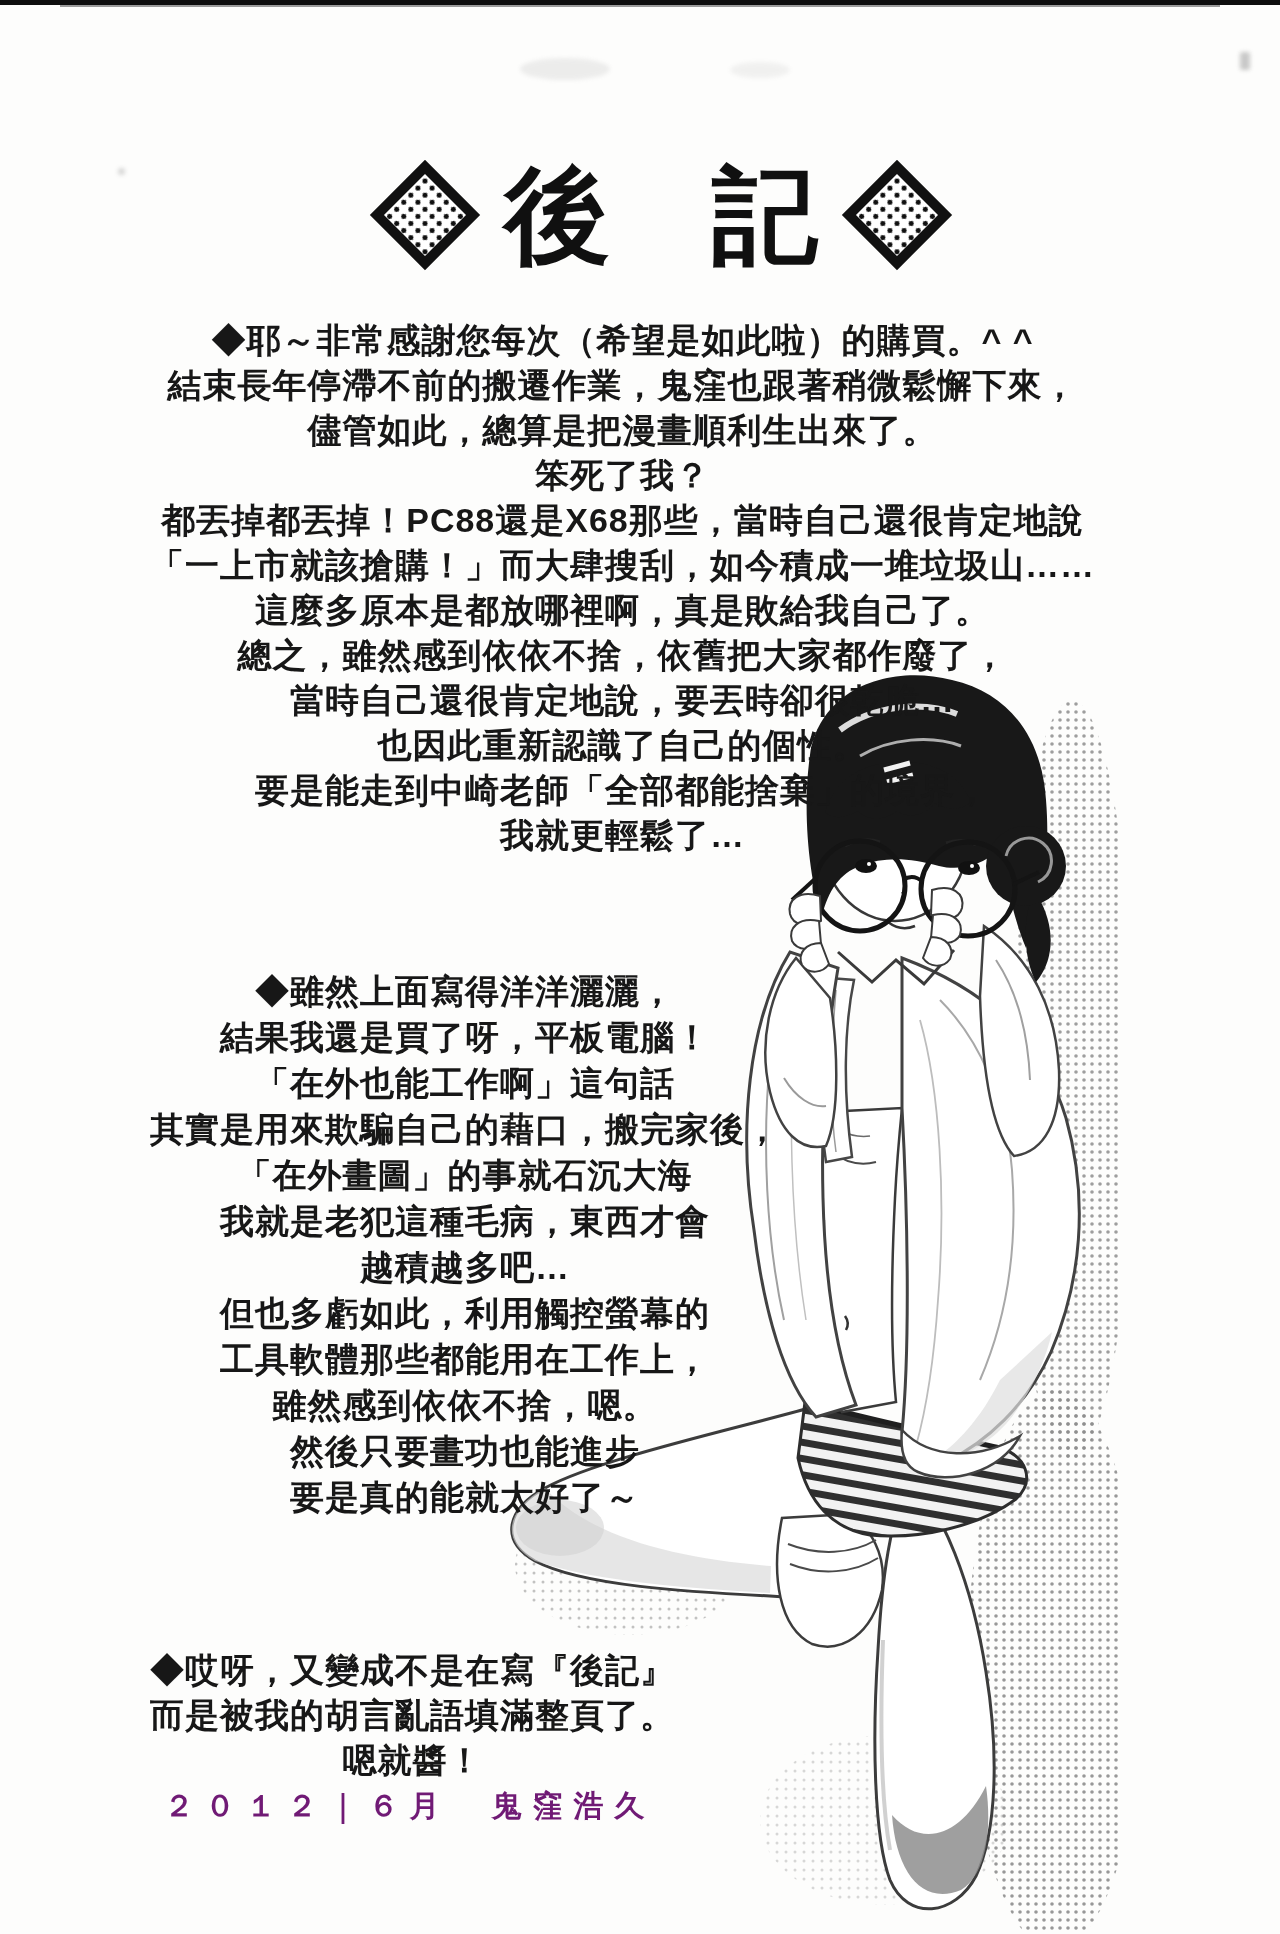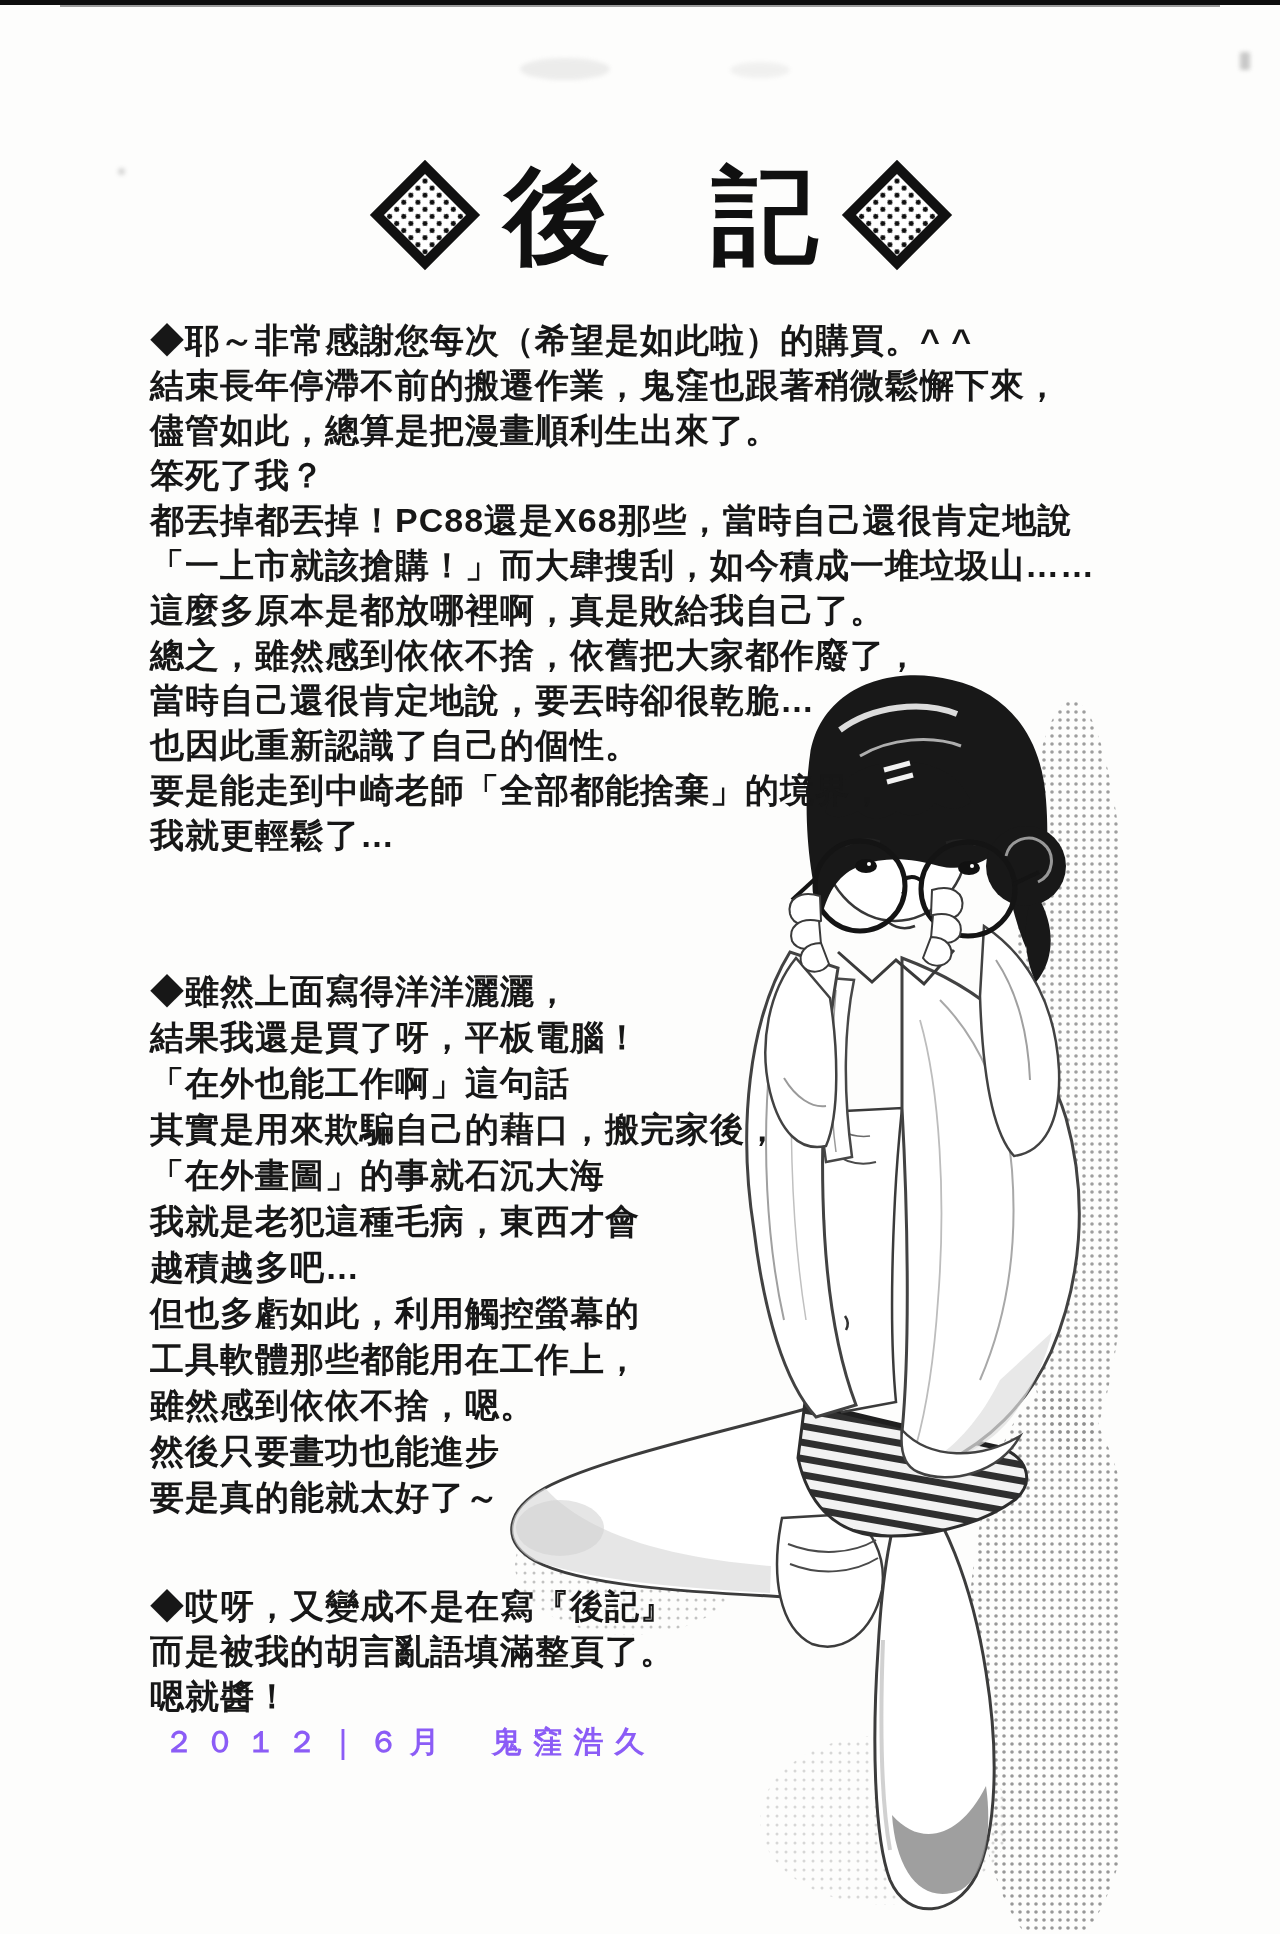--- a/index.html
+++ b/index.html
@@ -38,30 +38,30 @@
     letter-spacing:0;
   }
   .tc-left{margin-left:26px;}
   .tc-right{margin-left:102px;margin-right:26px;}
 
   
   .tblock{
     position:absolute;left:150px;color:#171717;font-weight:bold;
     font-size:34px;
   }
-  .tblock .ln{white-space:nowrap;letter-spacing:1px;}
+  .tblock .ln{white-space:nowrap;letter-spacing:1px;text-align:center;}
   .b1{top:318px;}
   .b1 .ln{height:45px;line-height:45px;}
   .b2{top:968px;}
   .b2 .ln{height:46px;line-height:46px;}
-  .b3{top:1584px;}
+  .b3{top:1648px;}
   .b3 .ln{height:45px;line-height:45px;}
   .signature{
     height:45px;line-height:45px;white-space:nowrap;
-    font-size:30px;letter-spacing:11px;padding-left:14px;color:#8b5cf6;
+    font-size:30px;letter-spacing:11px;padding-left:14px;color:#701a75;
   }
 
   
   .illustration{
     position:absolute;left:440px;top:660px;width:680px;height:1274px;
   }
   .illustration svg{display:block;width:100%;height:100%;}
 </style>
 </head>
 <body>

